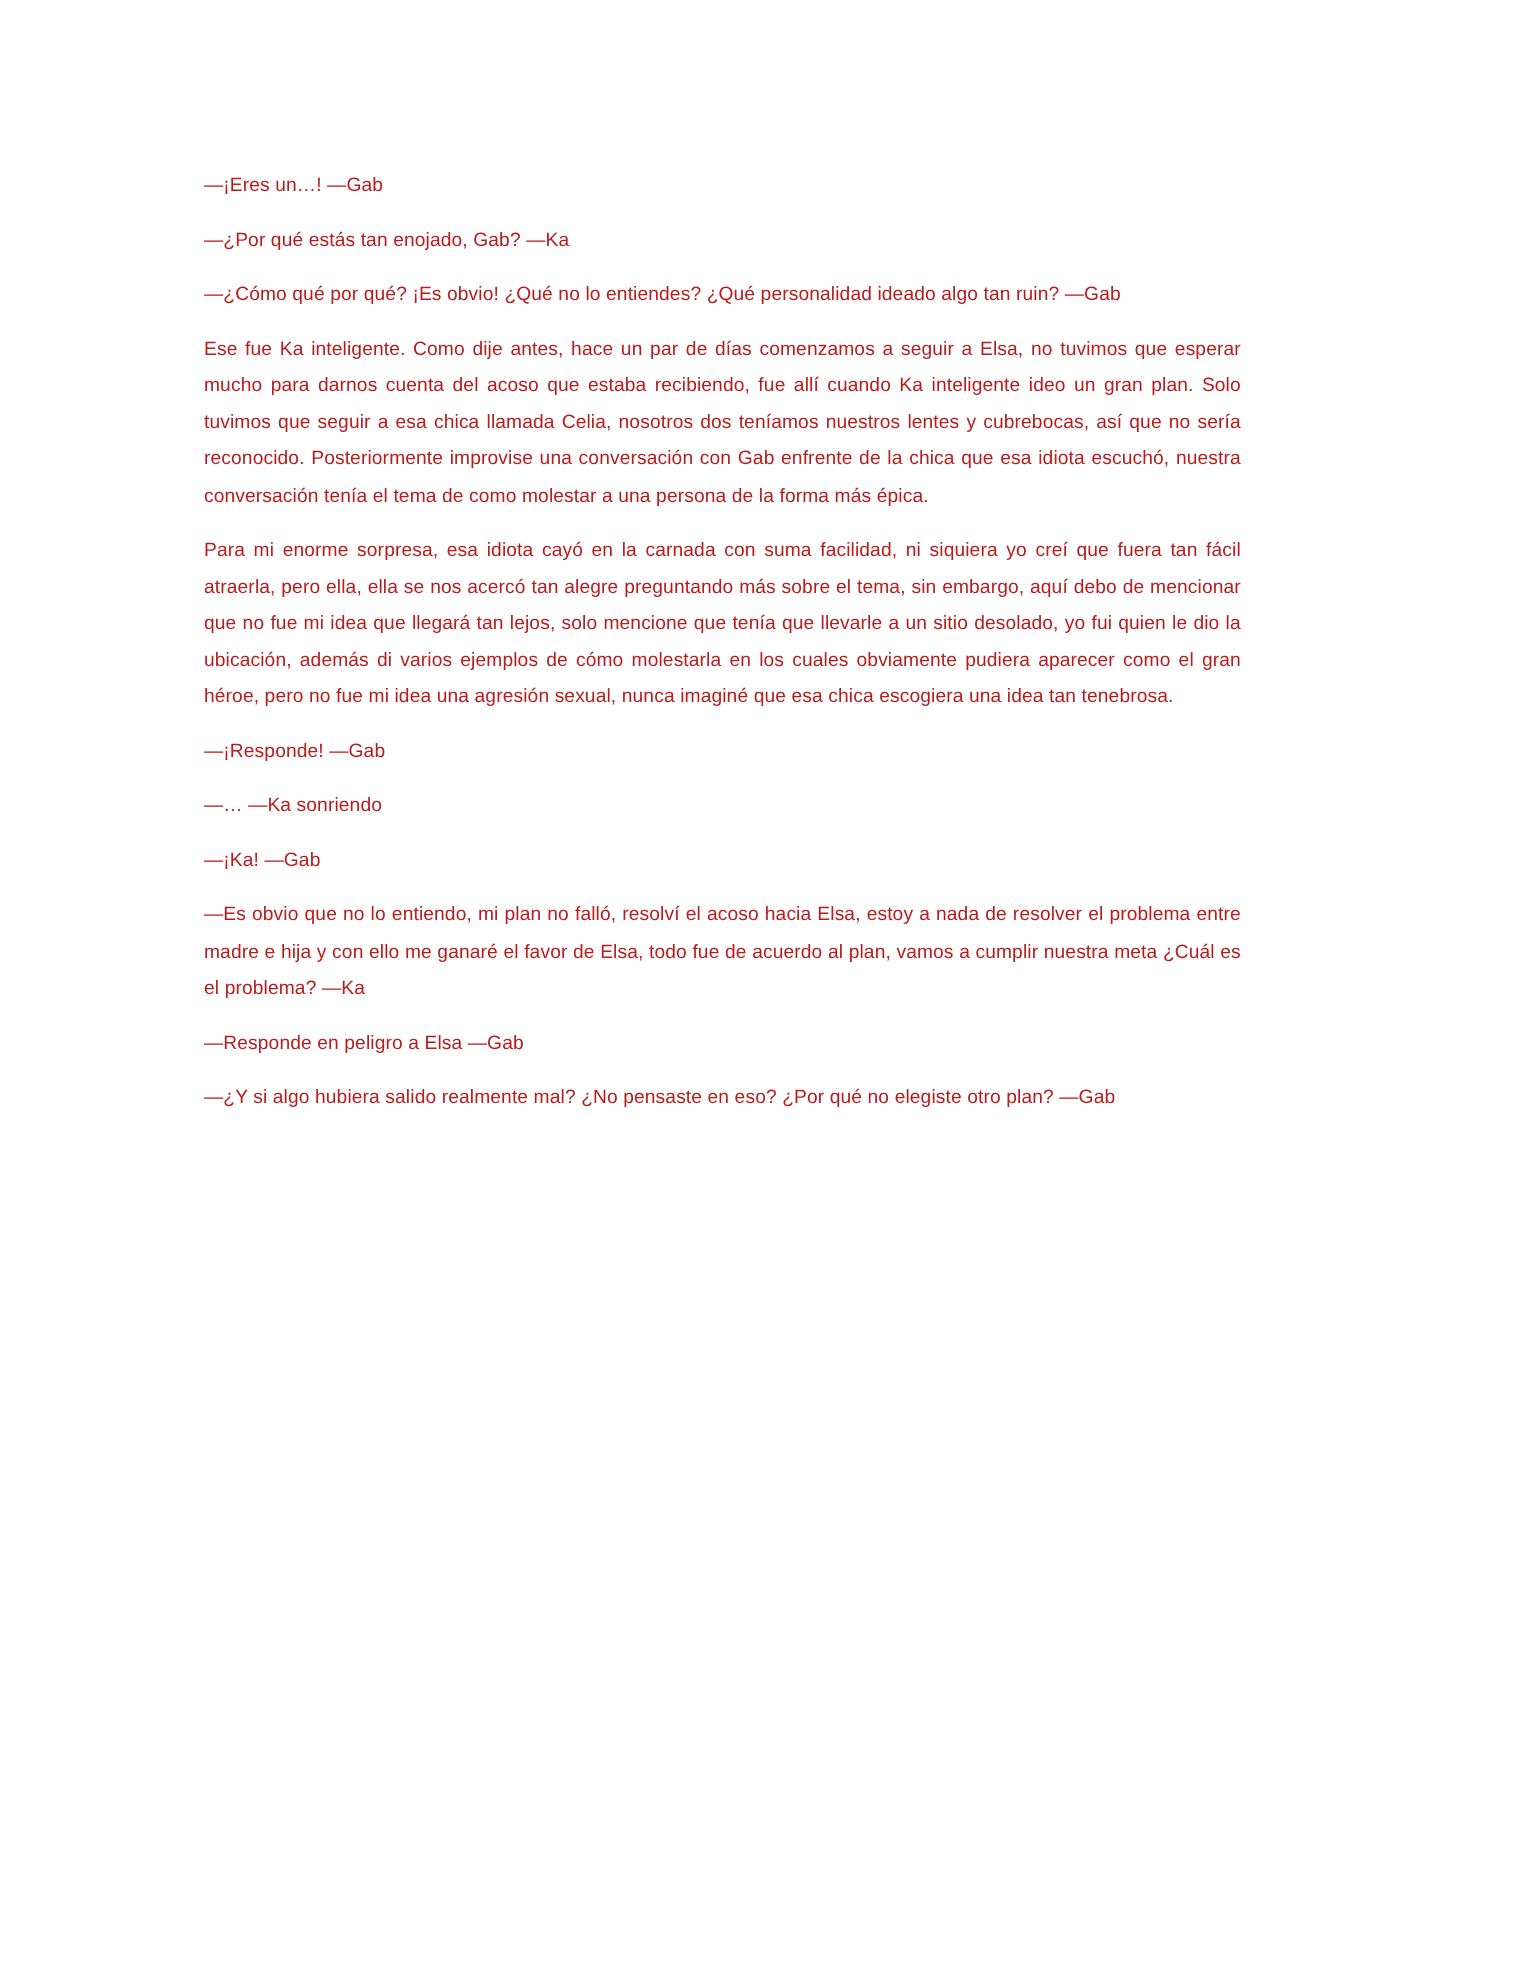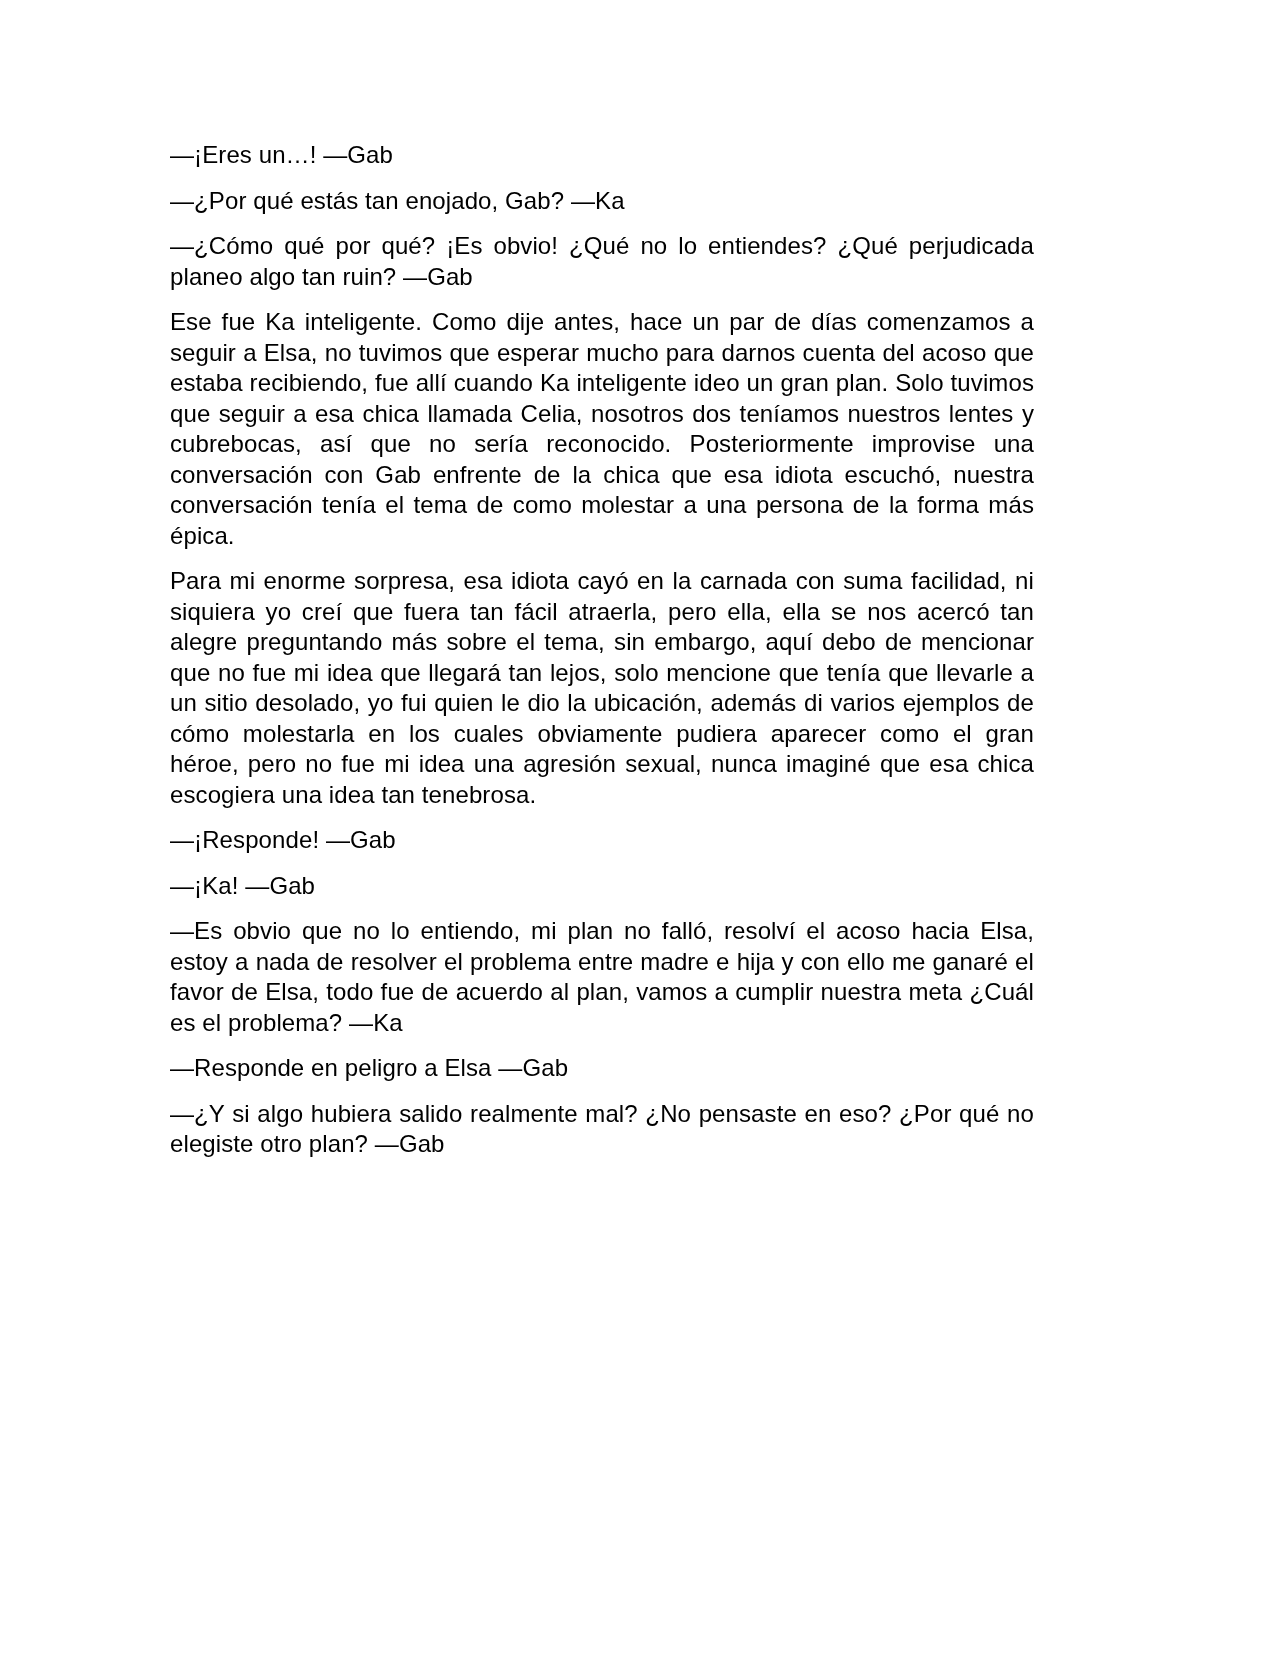--- a/index.html
+++ b/index.html
@@ -18,34 +18,35 @@
     top: 0;
     left: 0;
     width: 1280px;
     height: 1656px;
     background: #ffffff;
     box-sizing: border-box;
     padding: 140px 234px 100px 170px;
   }
   .page p {
     margin: 0 12px 15px 0;
-    font-size: 24px;
+    font-size: 16px;
     line-height: 30.5px;
-    color: #000000;
+    color: #b91c1c;
     text-align: justify;
     letter-spacing: 0.1px;
   }
 </style>
 </head>
 <body>
 
 <div class="page">
   <p>—¡Eres un…! —Gab</p>
   <p>—¿Por qué estás tan enojado, Gab? —Ka</p>
-  <p>—¿Cómo qué por qué? ¡Es obvio! ¿Qué no lo entiendes? ¿Qué perjudicada planeo algo tan ruin? —Gab</p>
+  <p>—¿Cómo qué por qué? ¡Es obvio! ¿Qué no lo entiendes? ¿Qué personalidad ideado algo tan ruin? —Gab</p>
   <p>Ese fue Ka inteligente. Como dije antes, hace un par de días comenzamos a seguir a Elsa, no tuvimos que esperar mucho para darnos cuenta del acoso que estaba recibiendo, fue allí cuando Ka inteligente ideo un gran plan. Solo tuvimos que seguir a esa chica llamada Celia, nosotros dos teníamos nuestros lentes y cubrebocas, así que no sería reconocido. Posteriormente improvise una conversación con Gab enfrente de la chica que esa idiota escuchó, nuestra conversación tenía el tema de como molestar a una persona de la forma más épica.</p>
   <p>Para mi enorme sorpresa, esa idiota cayó en la carnada con suma facilidad, ni siquiera yo creí que fuera tan fácil atraerla, pero ella, ella se nos acercó tan alegre preguntando más sobre el tema, sin embargo, aquí debo de mencionar que no fue mi idea que llegará tan lejos, solo mencione que tenía que llevarle a un sitio desolado, yo fui quien le dio la ubicación, además di varios ejemplos de cómo molestarla en los cuales obviamente pudiera aparecer como el gran héroe, pero no fue mi idea una agresión sexual, nunca imaginé que esa chica escogiera una idea tan tenebrosa.</p>
   <p>—¡Responde! —Gab</p>
+  <p>—… —Ka sonriendo</p>
   <p>—¡Ka! —Gab</p>
   <p>—Es obvio que no lo entiendo, mi plan no falló, resolví el acoso hacia Elsa, estoy a nada de resolver el problema entre madre e hija y con ello me ganaré el favor de Elsa, todo fue de acuerdo al plan, vamos a cumplir nuestra meta ¿Cuál es el problema? —Ka</p>
   <p>—Responde en peligro a Elsa —Gab</p>
   <p>—¿Y si algo hubiera salido realmente mal? ¿No pensaste en eso? ¿Por qué no elegiste otro plan? —Gab</p>
 </div>
 
 </body></html>

